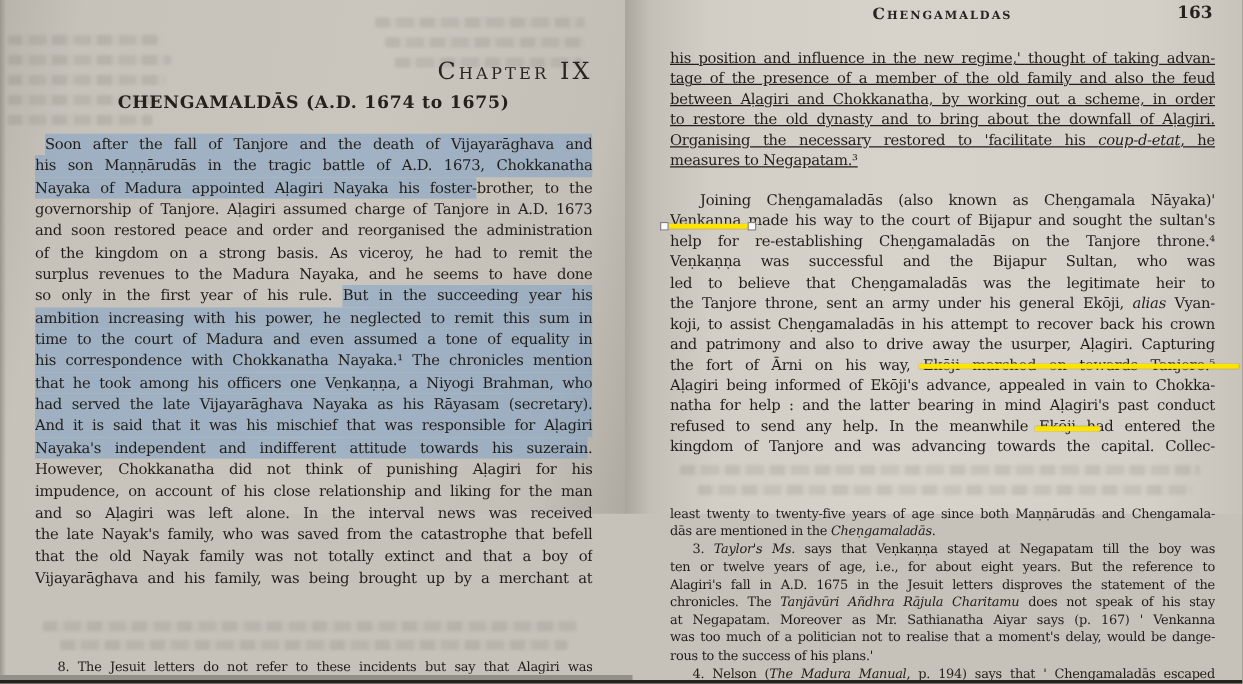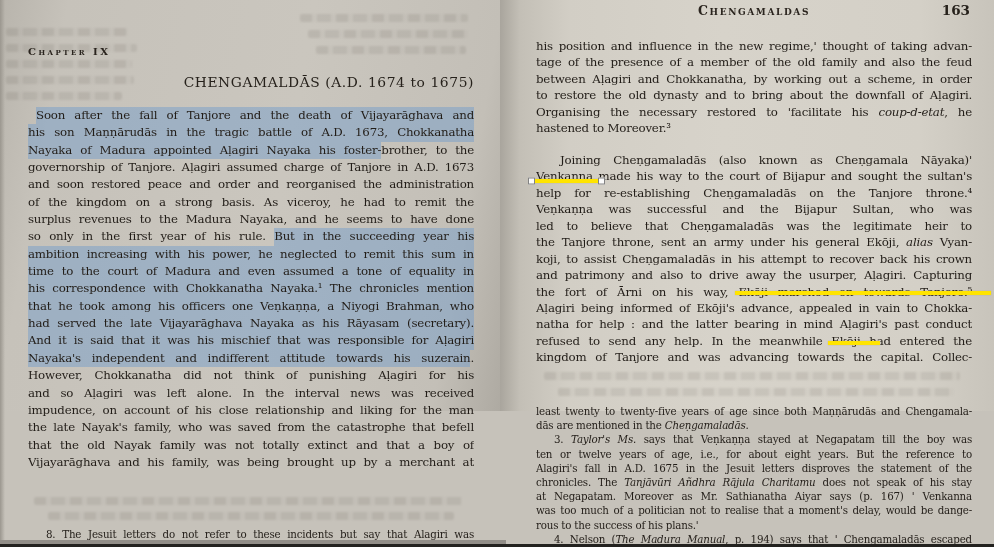--- a/index.html
+++ b/index.html
@@ -16,39 +16,39 @@
   }
   .page-right{
     left:500px;width:494px;
     background:linear-gradient(90deg,#a9a59d 0%,#c3bfb6 4%,#d2cec5 14%,#d7d3ca 45%,#d4d0c7 85%,#c8c4bb 100%);
   }
   
   .col-left{position:absolute;left:28px;top:0;width:446px;}
   .col-right{position:absolute;left:36px;top:0;width:436px;}
   
   .chapter{
-    position:absolute;top:46px;left:0;width:100%;text-align:left;
-    font-variant:small-caps;font-weight:bold;font-size:10px;letter-spacing:2.5px;color:#2a241e;
+    position:absolute;top:46px;left:0;width:100%;text-align:right;
+    font-variant:small-caps;font-weight:normal;font-size:19px;letter-spacing:2.5px;color:#2a241e;
   }
   .book-title{
-    position:absolute;top:74px;left:0;width:100%;text-align:right;
-    font-weight:normal;font-size:13.8px;letter-spacing:0.6px;color:#26211b;
+    position:absolute;top:74px;left:0;width:100%;text-align:center;
+    font-weight:bold;font-size:13.8px;letter-spacing:0.6px;color:#26211b;
   }
   .running-head{
     position:absolute;top:3px;left:0;width:100%;text-align:center;
     font-variant:small-caps;font-weight:bold;font-size:12.5px;letter-spacing:1.6px;color:#2a241e;
   }
   .page-number{
     position:absolute;top:2px;right:2px;
     font-weight:bold;font-size:13.5px;color:#26211b;
   }
   
   .body{position:absolute;left:0;width:100%;}
   .lb{top:107px;}
-  .rp1{top:38px;}
+  .rp1{top:38px;text-decoration:underline;}
   .rp2{top:152px;}
   .line{
     height:17.35px;line-height:17.35px;overflow:hidden;
     font-size:11.8px;letter-spacing:-0.2px;
     text-align:justify;text-align-last:justify;white-space:normal;
   }
   .rp1 .line,.rp2 .line{height:16.45px;line-height:16.45px;}
   .line.short{text-align:left;text-align-last:left;}
   .line.ind{text-indent:24px;}
   .line.ind8{text-indent:8px;}
@@ -117,22 +117,22 @@
           <div class="line"><span>surplus revenues to the Madura Nayaka, and he seems to have done</span></div>
           <div class="line"><span>so only in the first year of his rule.  </span><span class="hl">But in the succeeding year his</span></div>
           <div class="line"><span class="hl">ambition increasing with his power, he neglected to remit this sum in</span></div>
           <div class="line"><span class="hl">time to the court of Madura and even assumed a tone of equality in</span></div>
           <div class="line"><span class="hl">his correspondence with Chokkanatha Nayaka.¹  The chronicles mention</span></div>
           <div class="line"><span class="hl">that he took among his officers one Veṇkaṇṇa, a Niyogi Brahman, who</span></div>
           <div class="line"><span class="hl">had served the late Vijayarāghava Nayaka as his Rāyasam (secretary).</span></div>
           <div class="line"><span class="hl">And it is said that it was his mischief that was responsible for Aḷagiri</span></div>
           <div class="line"><span class="hl">Nayaka's independent and indifferent attitude towards his suzerain</span><span>.</span></div>
           <div class="line"><span>However, Chokkanatha did not think of punishing Aḷagiri for his</span></div>
+          <div class="line"><span>impudence, on account of his close relationship and liking for the man</span></div>
           <div class="line"><span>and so Aḷagiri was left alone.  In the interval news was received</span></div>
-          <div class="line"><span>impudence, on account of his close relationship and liking for the man</span></div>
           <div class="line"><span>the late Nayak's family, who was saved from the catastrophe that befell</span></div>
           <div class="line"><span>that the old Nayak family was not totally extinct and that a boy of</span></div>
           <div class="line"><span>Vijayarāghava and his family, was being brought up by a merchant at</span></div>
         </div>
       <div class="fnote fn-left">
           <div class="line ind"><span>8.  The Jesuit letters do not refer to these incidents but say that Alagiri was</span></div>
         </div>
     </div>
   </div>
 
@@ -143,21 +143,21 @@
 
     <div class="col-right">
       <div class="running-head">Chengamaldas</div>
       <div class="page-number">163</div>
       <div class="body rp1">
           <div class="line"><span>his position and influence in the new regime,' thought of taking advan-</span></div>
           <div class="line"><span>tage of the presence of a member of the old family and also the feud</span></div>
           <div class="line"><span>between Aḷagiri and Chokkanatha, by working out a scheme, in order</span></div>
           <div class="line"><span>to restore the old dynasty and to bring about the downfall of Aḷagiri.</span></div>
           <div class="line"><span>Organising the necessary restored to 'facilitate his </span><span class="it">coup-d-etat</span><span>, he</span></div>
-          <div class="line short"><span>hastened to Moreover.³</span></div>
+          <div class="line short"><span>measures to Negapatam.³</span></div>
         </div>
       <div class="body rp2">
           <div class="line ind"><span>Joining Cheṇgamaladās (also known as Cheṇgamala Nāyaka)'</span></div>
           <div class="line"><span>Veṇkaṇṇa made his way to the court of Bijapur and sought the sultan's</span></div>
           <div class="line"><span>help for re-establishing Cheṇgamaladās on the Tanjore throne.⁴</span></div>
           <div class="line"><span>Veṇkaṇṇa was successful and the Bijapur Sultan, who was</span></div>
           <div class="line"><span>led to believe that Cheṇgamaladās was the legitimate heir to</span></div>
           <div class="line"><span>the Tanjore throne, sent an army under his general Ekōji, </span><span class="it">alias</span><span> Vyan-</span></div>
           <div class="line"><span>koji, to assist Cheṇgamaladās in his attempt to recover back his crown</span></div>
           <div class="line"><span>and patrimony and also to drive away the usurper, Aḷagiri.  Capturing</span></div>

